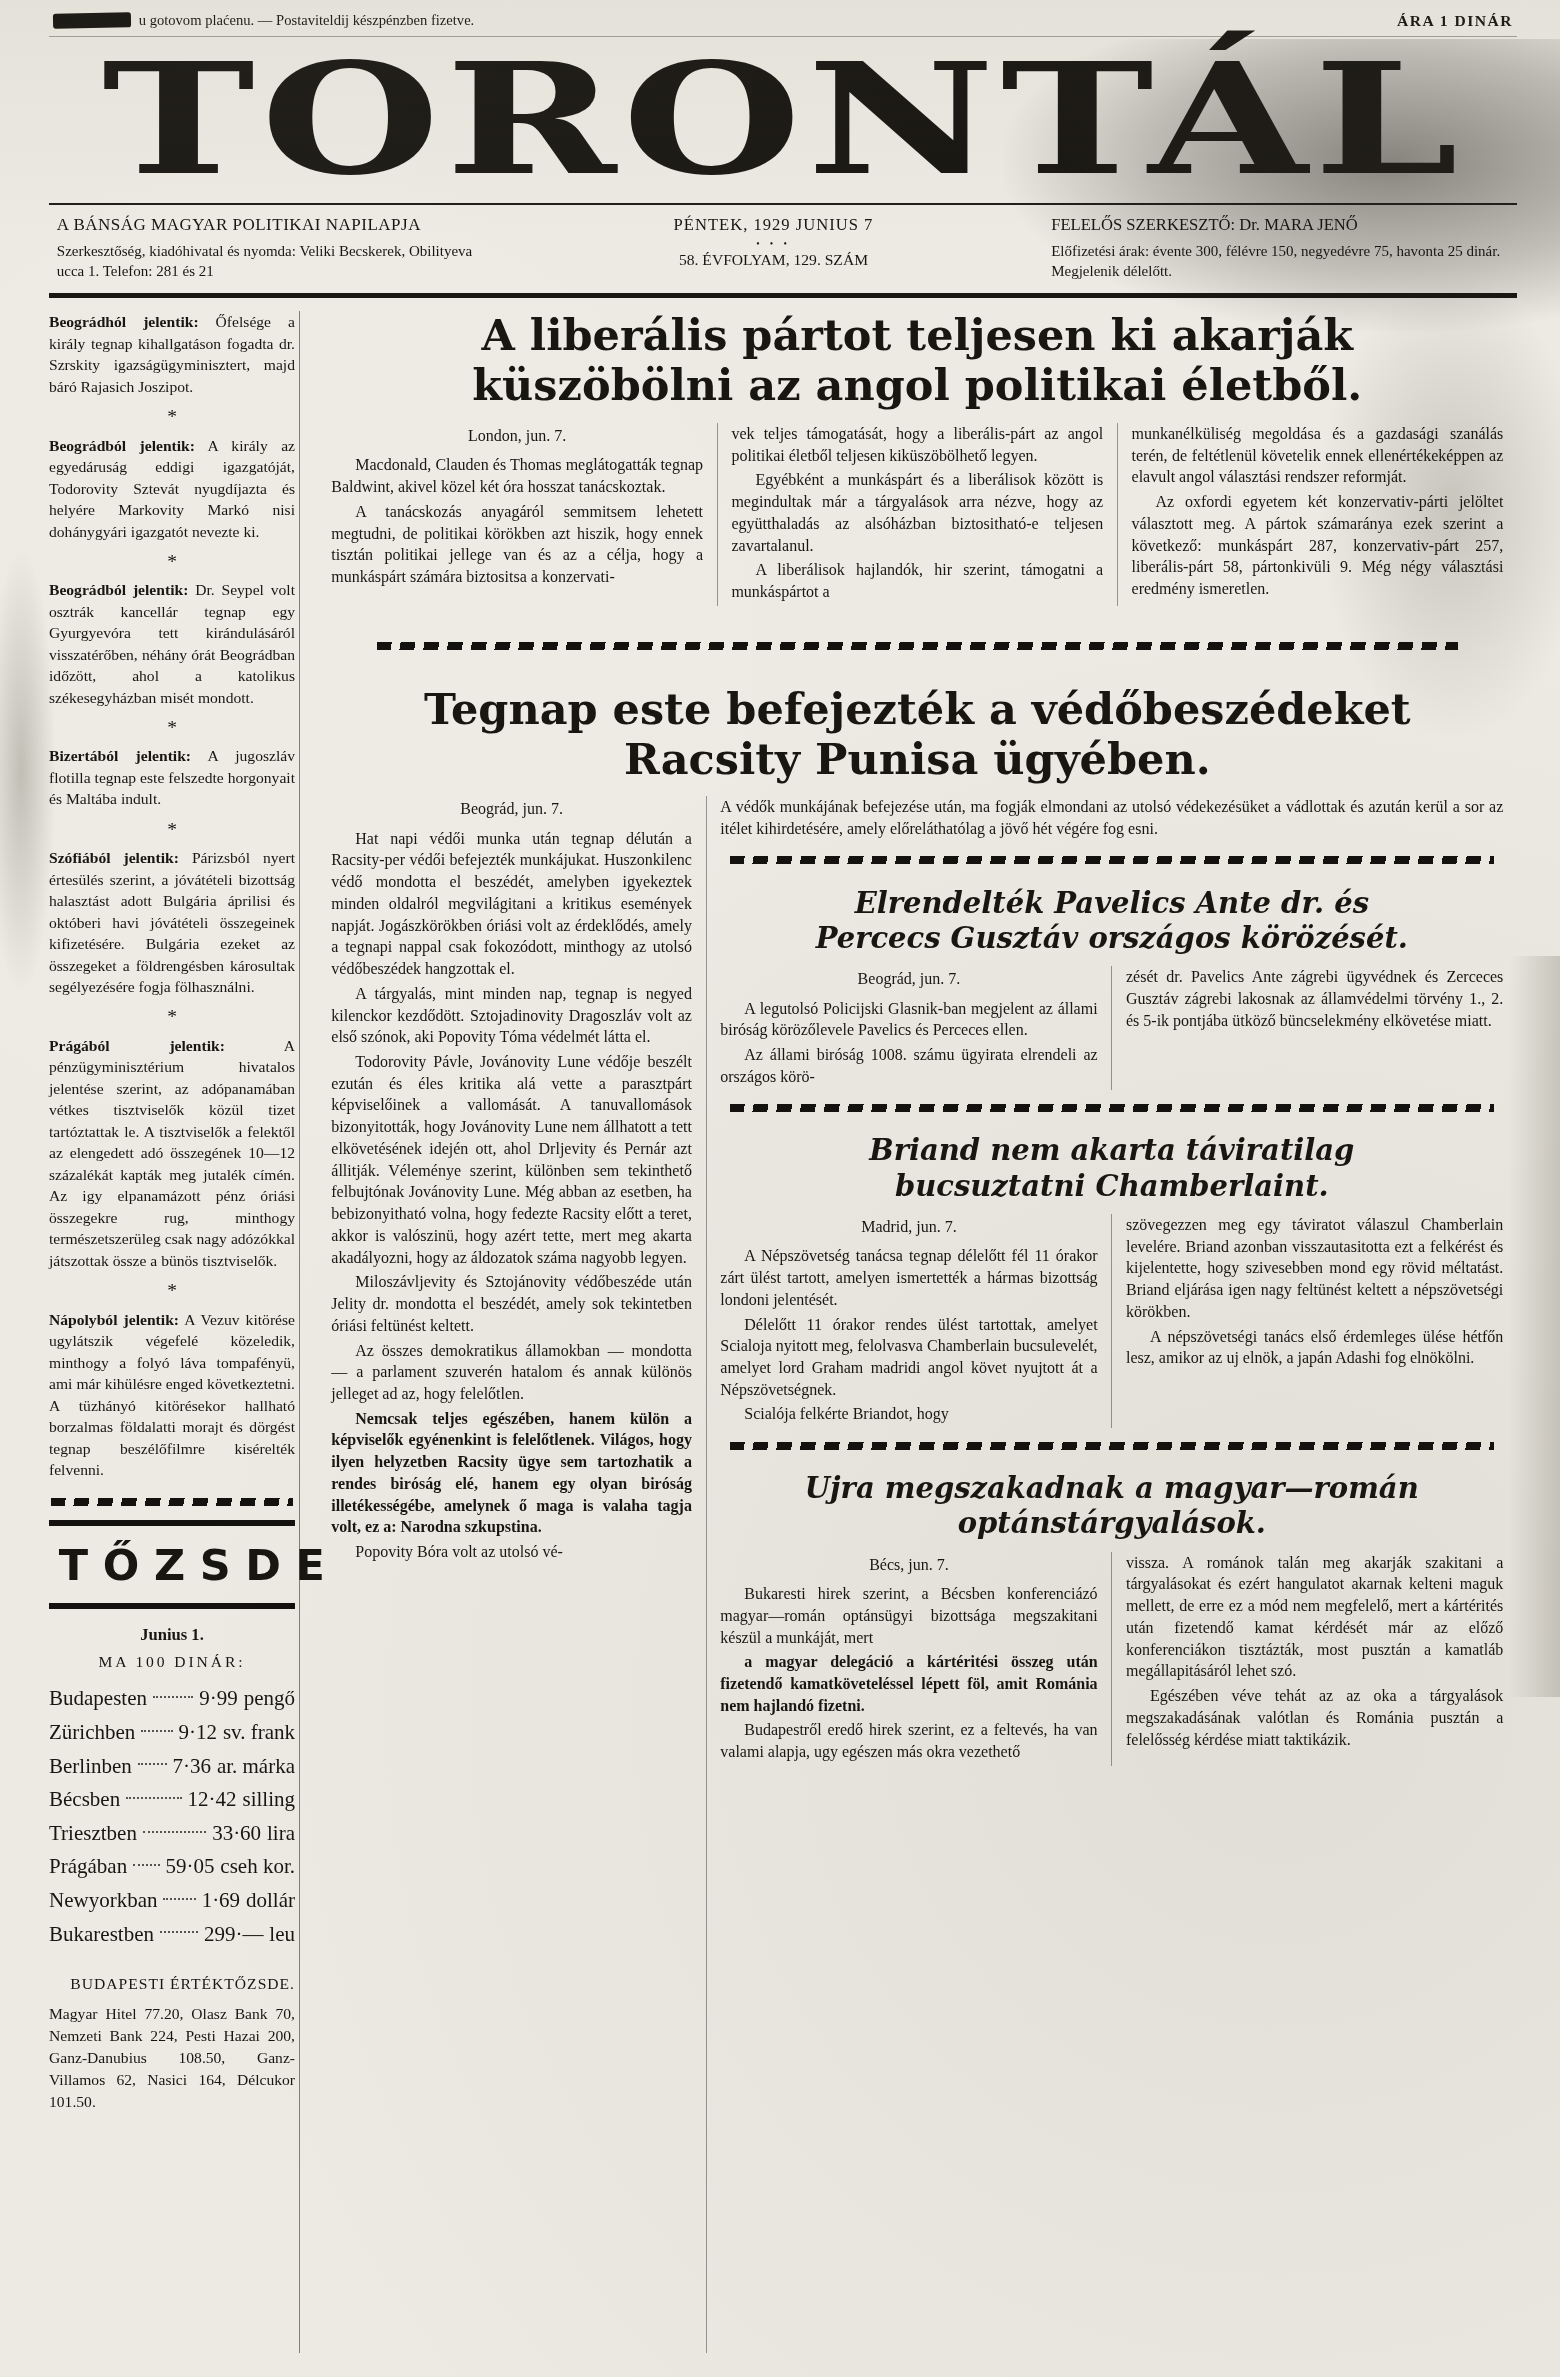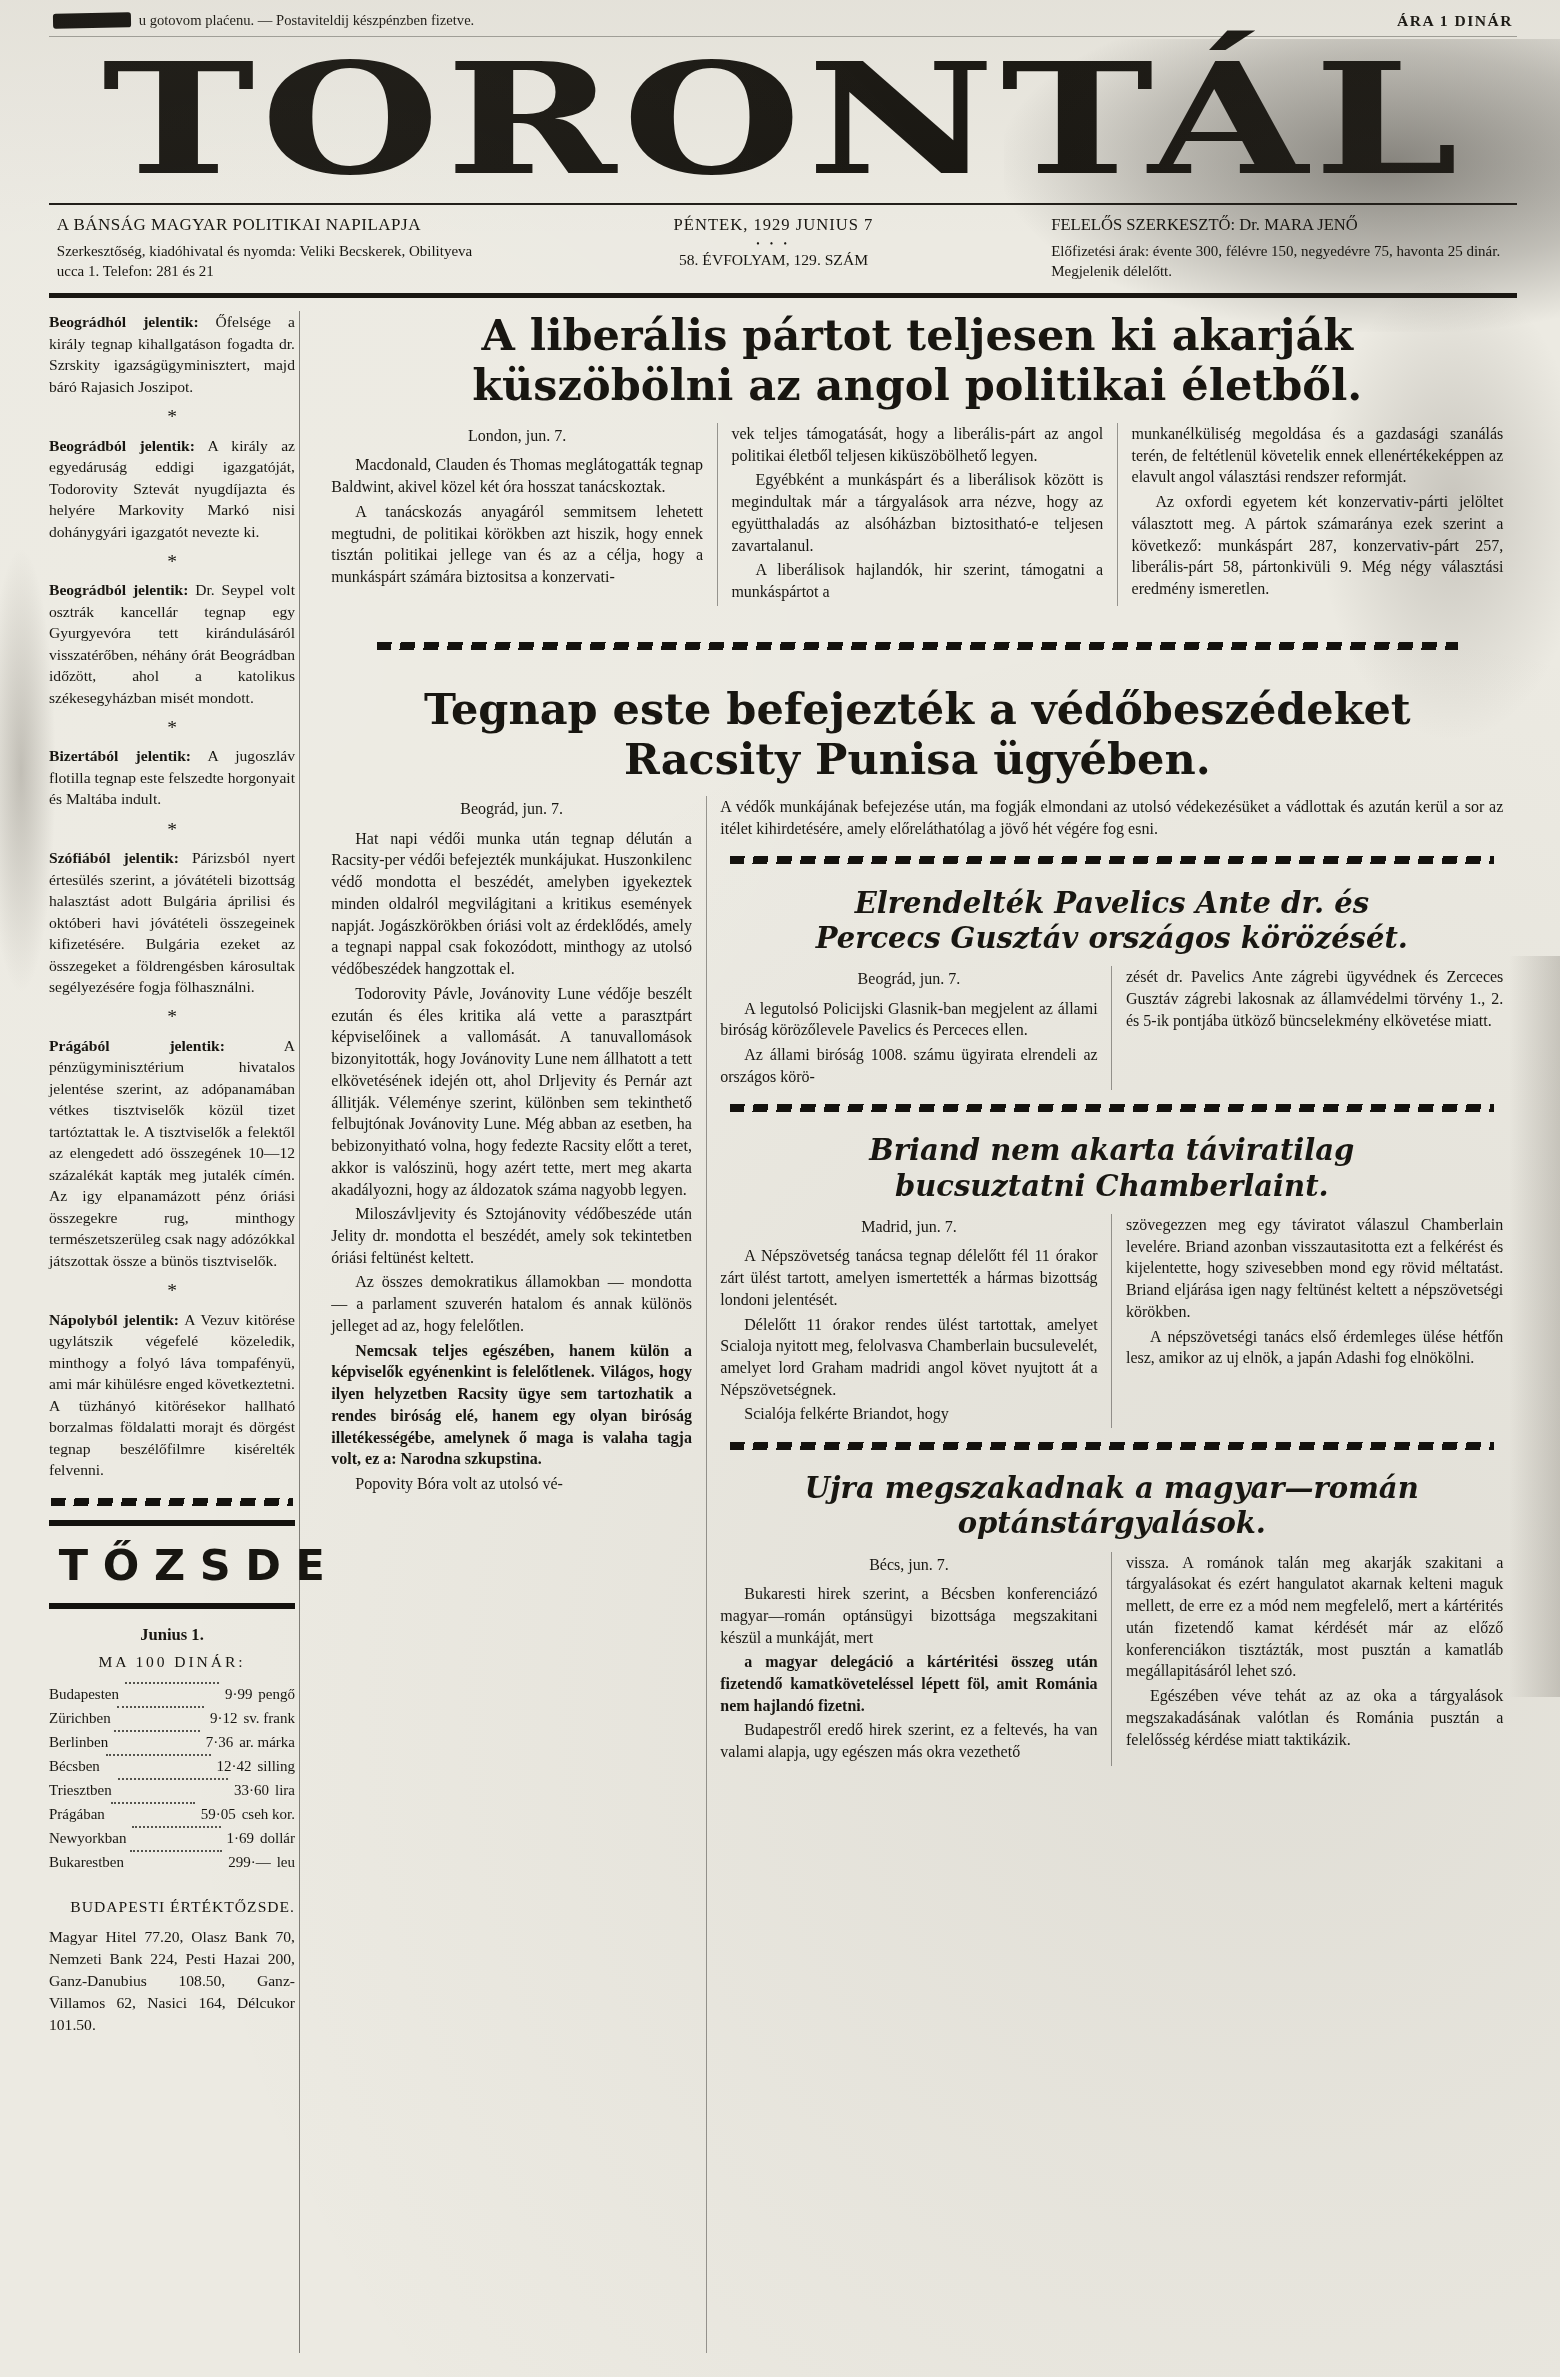--- a/index.html
+++ b/index.html
@@ -46,21 +46,21 @@
   
   .sidebar{flex:0 0 246px;width:246px;padding-right:4px;border-right:1px solid rgba(20,18,14,.5);font-size:15.6px;line-height:1.38;text-align:justify;}
   .news-item{margin-bottom:3.9px;}
   .news-item .lead{font-weight:bold;}
   .news-item + .news-item::before{content:"*";display:block;text-align:center;font-size:19.5px;line-height:1;margin:9.8px 0 7.8px;}
   .sidebar .ornament{margin:17.6px 2px 13.7px;}
   .tozsde-title{font-family:"DejaVu Sans",sans-serif;font-weight:bold;font-size:43px;letter-spacing:14.6px;text-align:center;
     padding:9.8px 0 7.8px 9.8px;border-top:6.8px solid #14120e;border-bottom:6.8px solid #14120e;}
   .tozsde-date{text-align:center;font-size:16.6px;font-weight:bold;margin:15.6px 0 3.9px;}
   .tozsde-sub{text-align:center;font-size:15.6px;letter-spacing:2.9px;margin-bottom:9.8px;}
-  .fx-row{display:flex;align-items:flex-start;font-size:15px;line-height:1.6;}
+  .fx-row{display:flex;align-items:center;font-size:21px;line-height:1.6;}
   .fx-leader{flex:1;border-bottom:2px dotted rgba(20,18,14,.7);margin:0 5.9px 3.9px;}
   .fx-value{margin-right:5.9px;}
   .ertek{margin-top:21.5px;font-size:15.6px;line-height:1.42;}
   .ertek-title{display:block;text-align:right;letter-spacing:1px;margin-bottom:7.8px;font-family:Liberation Serif, serif;}
 
   
   .main{flex:1;padding-left:17.6px;display:flex;flex-direction:column;gap:23px;}
   .headline-lg{font-weight:bold;text-align:center;font-size:43px;line-height:1.16;margin:0 0 11.7px;font-family:"DejaVu Serif",serif;}
   .headline-lg span{display:block;}
   .headline-it{font-weight:bold;font-style:italic;text-align:center;font-size:29px;line-height:1.22;margin:7.8px 0 9.8px;font-family:"DejaVu Serif",serif;}
@@ -253,20 +253,21 @@
 
         <section style="display:flex;flex-direction:column;flex:1;">
           <h2 class="headline-lg">
             <span>Tegnap este befejezték a védőbeszédeket</span>
             <span>Racsity Punisa ügyében.</span>
           </h2>
           <div class="art2-body">
             <div class="col col-first">
                 <p class="ctr">Beográd, jun. 7.</p>
                 <p>Hat napi védői munka után tegnap délután a Racsity-per védői befejezték munkájukat. Huszonkilenc védő mondotta el beszédét, amelyben igyekeztek minden oldalról megvilágitani a kritikus események napját. Jogászkörökben óriási volt az érdeklődés, amely a tegnapi nappal csak fokozódott, minthogy az utolsó védőbeszédek hangzottak el.</p>
+                <p>A tárgyalás, mint minden nap, tegnap is negyed kilenckor kezdődött. Sztojadinovity Dragoszláv volt az első szónok, aki Popovity Tóma védelmét látta el.</p>
                 <p>Todorovity Pávle, Jovánovity Lune védője beszélt ezután és éles kritika alá vette a parasztpárt képviselőinek a vallomását. A tanuvallomások bizonyitották, hogy Jovánovity Lune nem állhatott a tett elkövetésének idején ott, ahol Drljevity és Pernár azt állitják. Véleménye szerint, különben sem tekinthető felbujtónak Jovánovity Lune. Még abban az esetben, ha bebizonyitható volna, hogy fedezte Racsity előtt a teret, akkor is valószinü, hogy azért tette, mert meg akarta akadályozni, hogy az áldozatok száma nagyobb legyen.</p>
                 <p>Miloszávljevity és Sztojánovity védőbeszéde után Jelity dr. mondotta el beszédét, amely sok tekintetben óriási feltünést keltett.</p>
                 <p>Az összes demokratikus államokban — mondotta — a parlament szuverén hatalom és annak különös jelleget ad az, hogy felelőtlen.</p>
                 <p class="b">Nemcsak teljes egészében, hanem külön a képviselők egyénenkint is felelőtlenek. Világos, hogy ilyen helyzetben Racsity ügye sem tartozhatik a rendes biróság elé, hanem egy olyan biróság illetékességébe, amelynek ő maga is valaha tagja volt, ez a: Narodna szkupstina.</p>
                 <p>Popovity Bóra volt az utolsó vé-</p>
               </div>
 
             <div class="right-stack">
               <div class="cols2">
                 <div class="col">

